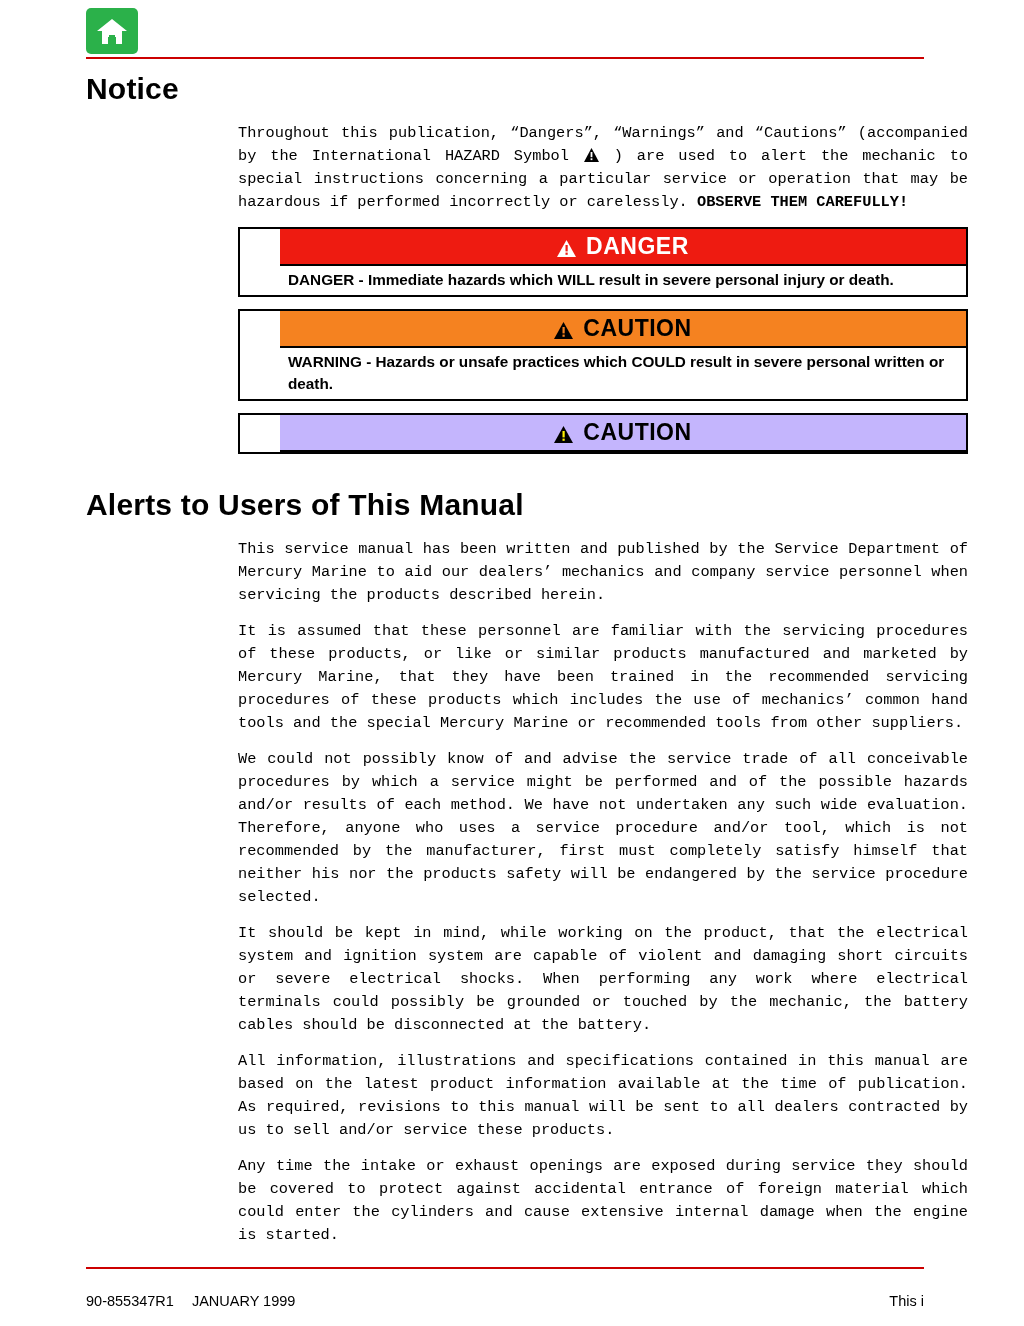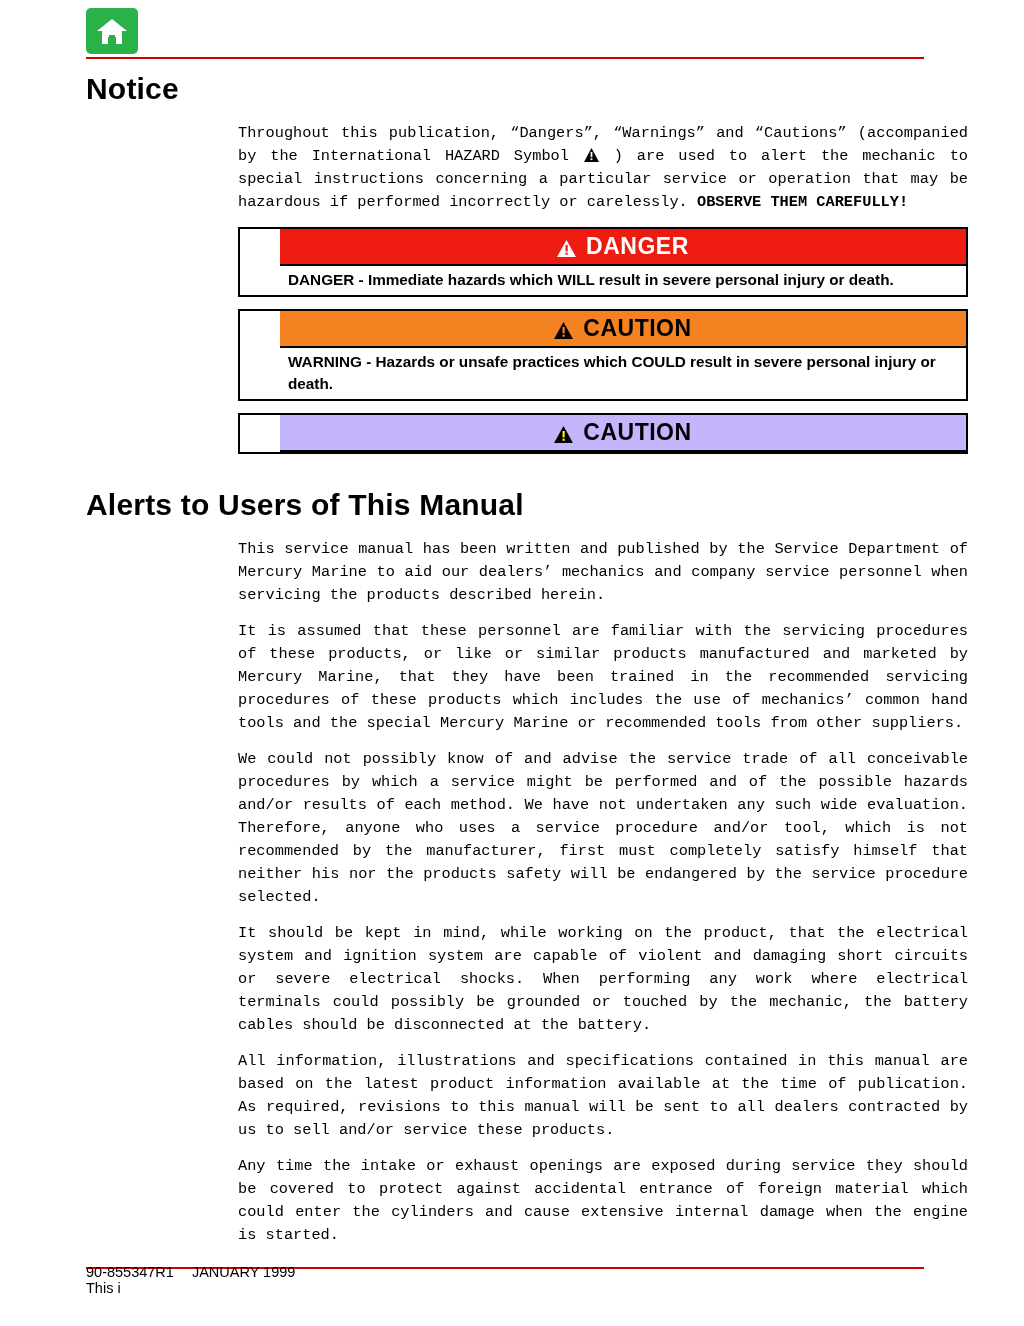--- a/index.html
+++ b/index.html
@@ -119,26 +119,25 @@
     left: 86px;
     right: 56px;
     bottom: 57px;
     height: 2px;
     background: #cc0000;
   }
   .footer {
     position: absolute;
     left: 86px;
     right: 56px;
-    bottom: 30px;
+    bottom: 17px;
     font-size: 14.5px;
     display: flex;
     justify-content: space-between;
     align-items: baseline;
-    flex-direction: column;
   }
   .footer .left span { margin-right: 18px; }
 </style>
 </head>
 <body>
 
 <div class="page">
 
   <div class="header-area">
     <div class="home-icon">
@@ -180,21 +179,21 @@
     <div class="alert warning">
       <div class="bar">
         <span class="tri">
           <svg width="19" height="17" viewBox="0 0 19 17">
               <path d="M9.5 0 L19 17 H0 Z" fill="#000000"></path>
               <rect x="8.5" y="5" width="2.2" height="6.4" fill="#f58220"></rect>
               <rect x="8.5" y="12.6" width="2.2" height="2.2" fill="#f58220"></rect>
             </svg>
         </span><span>CAUTION</span>
       </div>
-      <div class="txt">WARNING - Hazards or unsafe practices which COULD result in severe personal injury or death.</div>
+      <div class="txt">WARNING - Hazards or unsafe practices which COULD result in severe personal written or death.</div>
     </div>
 
     <div class="alert caution">
       <div class="bar">
         <span class="tri">
           <svg width="19" height="17" viewBox="0 0 19 17">
               <path d="M9.5 0 L19 17 H0 Z" fill="#000000"></path>
               <rect x="8.5" y="5" width="2.2" height="6.4" fill="#fff200"></rect>
               <rect x="8.5" y="12.6" width="2.2" height="2.2" fill="#fff200"></rect>
             </svg>

